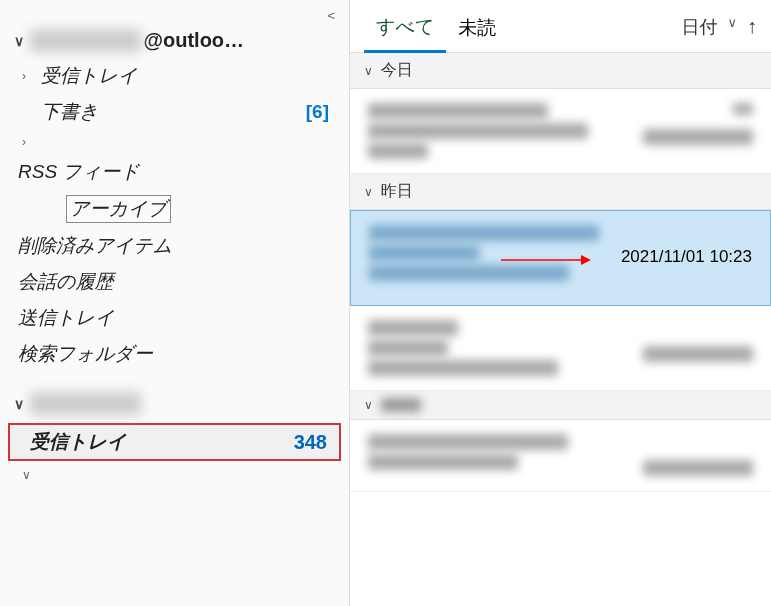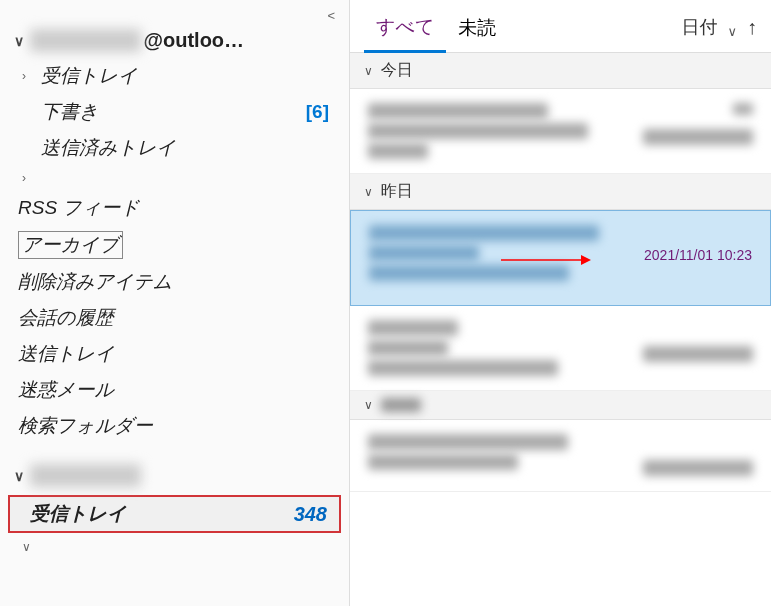--- a/index.html
+++ b/index.html
@@ -7,42 +7,42 @@
     .sidebar { width: 350px; border-right: 1px solid #ddd; padding-top: 8px; background: #fafafa; }
     .collapse-btn { text-align: right; padding-right: 14px; color: #666; font-size: 13px; cursor: pointer; }
     .account { padding: 6px 12px 6px 14px; font-size: 20px; font-weight: 600; color: #222; display: flex; align-items: center; }
     .account .chev { font-size: 14px; color: #444; margin-right: 6px; }
     .account .blur { filter: blur(6px); background: #ccc; color: transparent; border-radius: 2px; margin-right: 2px; }
     .folder { display: flex; align-items: center; justify-content: space-between; padding: 5px 20px 5px 22px; font-size: 19px; color: #222; cursor: pointer; }
     .folder.sub { padding-left: 18px; }
     .folder .count { color: #0078d4; font-weight: 600; }
     .folder .chev { font-size: 12px; color: #666; margin-right: 5px; display: inline-block; width: 14px; }
     .folder .label { flex: 1; font-style: italic; }
-    .folder.boxed .label-inner { border: 1px solid #888; padding: 0 3px; display: inline-block; }
+    .folder.boxed .label-inner { border: 1px solid #888; padding: 0 3px; display: inline-block; margin-left: 48px; }
     .highlighted { border: 2px solid #d13438; margin: 2px 8px; padding: 4px 12px 4px 20px !important; background: #f0f0f0; font-weight: 600; }
-    .highlighted .count { color: #0067c0; font-size: 20px; font-style: italic; }
+    .highlighted .count { color: #0067c0; font-size: 20px; }
     .main { flex: 1; display: flex; flex-direction: column; }
     .tabs { display: flex; align-items: center; padding: 8px 14px 0 14px; border-bottom: 1px solid #ddd; }
     .tab { padding: 6px 12px 10px 12px; font-size: 19px; color: #000000; cursor: pointer; }
-    .tab.active { color: #701a75; border-bottom: 3px solid #0078d4; margin-bottom: -1px; }
+    .tab.active { color: #14532d; border-bottom: 3px solid #0078d4; margin-bottom: -1px; }
     .tabs .spacer { flex: 1; }
-    .sort { display: flex; align-items: flex-end; gap: 10px; font-size: 18px; color: #333; padding-bottom: 6px; }
+    .sort { display: flex; align-items: flex-start; gap: 10px; font-size: 18px; color: #333; padding-bottom: 6px; }
     .sort .chev-d { font-size: 13px; color: #555; }
     .group-header { display: flex; align-items: center; padding: 7px 14px; background: #f3f3f3; border-bottom: 1px solid #e0e0e0; font-size: 16px; color: #333; }
     .group-header .chev { font-size: 12px; color: #555; margin-right: 8px; }
     .msg { padding: 10px 18px; border-bottom: 1px solid #eee; position: relative; min-height: 72px; }
     .msg.selected { background: #cde6f7; border: 1px solid #7bb5e0; }
     .msg .blur-line { filter: blur(5px); background: #aaa; color: transparent; border-radius: 2px; height: 16px; margin: 4px 0; }
     .msg.selected .blur-line { background: #7ba9cc; }
     .msg .w1 { width: 180px; }
     .msg .w2 { width: 110px; }
     .msg .wr { width: 95px; position: absolute; right: 18px; top: 14px; }
     .msg .wr2 { width: 110px; position: absolute; right: 18px; top: 36px; }
     .msg.selected .blur-line:first-child { width: 240px; }
-    .msg .timestamp { position: absolute; right: 18px; top: 36px; font-size: 14px; color: #701a75; }
+    .msg .timestamp { position: absolute; right: 18px; top: 36px; font-size: 17px; color: #000000; }
     .arrow { position: absolute; left: 150px; top: 42px; }
     .arrow svg { display: block; }
     .group-header .blur { filter: blur(5px); background: #999; color: transparent; border-radius: 2px; display: inline-block; width: 40px; height: 14px; }
   </style>
 </head>
 <body>
 
 <div class="sidebar">
   <div class="collapse-btn">&lt;</div>
 
@@ -55,43 +55,36 @@
   <div class="folder">
     <span class="chev">›</span>
     <span class="label">受信トレイ</span>
   </div>
   <div class="folder">
     <span class="chev"></span>
     <span class="label">下書き</span>
     <span class="count">[6]</span>
   </div>
   <div class="folder">
-    <span class="chev"></span>
-    <span class="label">送信済みトレイ</span>
-  </div>
-  <div class="folder">
     <span class="chev">›</span>
   </div>
   <div class="folder sub">
     <span class="label">RSS フィード</span>
   </div>
   <div class="folder sub boxed">
     <span class="label"><span class="label-inner">アーカイブ</span></span>
   </div>
   <div class="folder sub">
     <span class="label">削除済みアイテム</span>
   </div>
   <div class="folder sub">
     <span class="label">会話の履歴</span>
   </div>
   <div class="folder sub">
     <span class="label">送信トレイ</span>
-  </div>
-  <div class="folder sub">
-    <span class="label">迷惑メール</span>
   </div>
   <div class="folder sub">
     <span class="label">検索フォルダー</span>
   </div>
 
   <div style="height:14px"></div>
 
   <div class="account">
     <span class="chev">∨</span>
     <span class="blur">xxxxxxxxxx</span>

